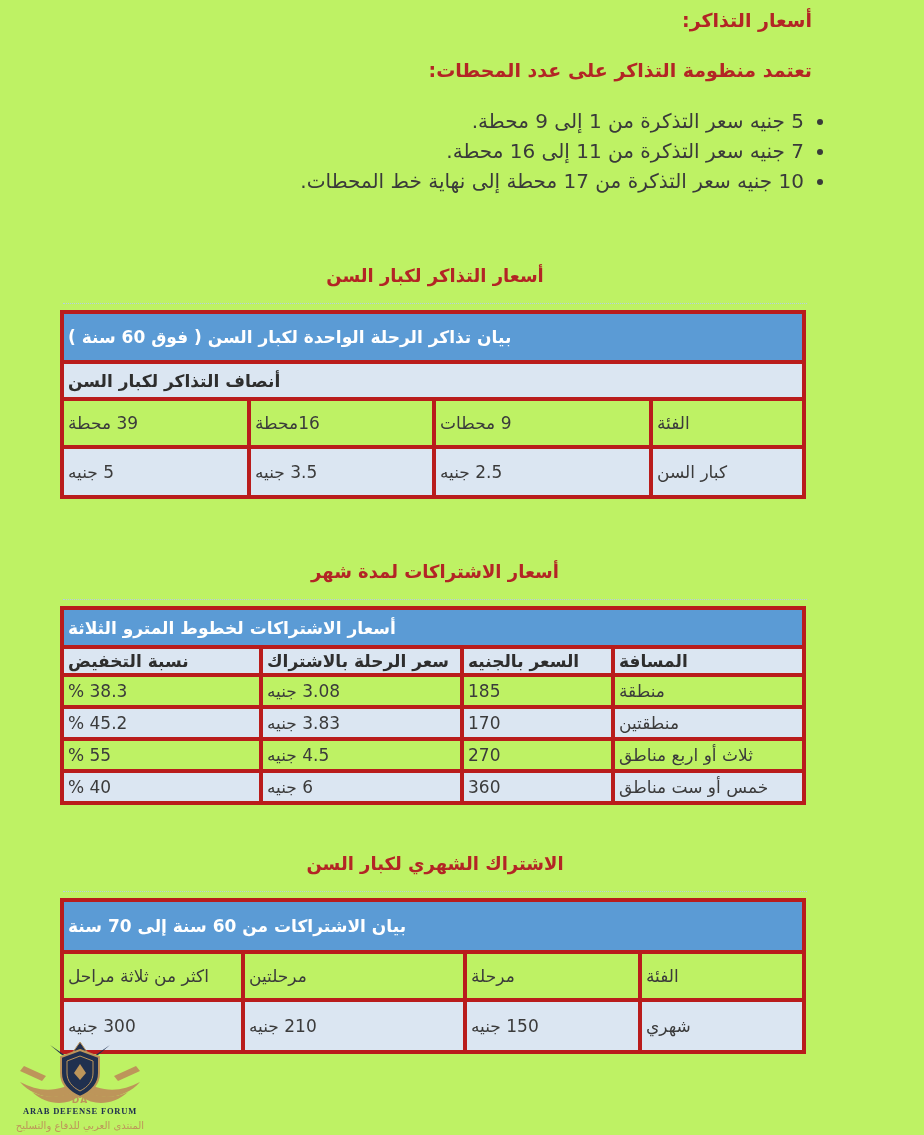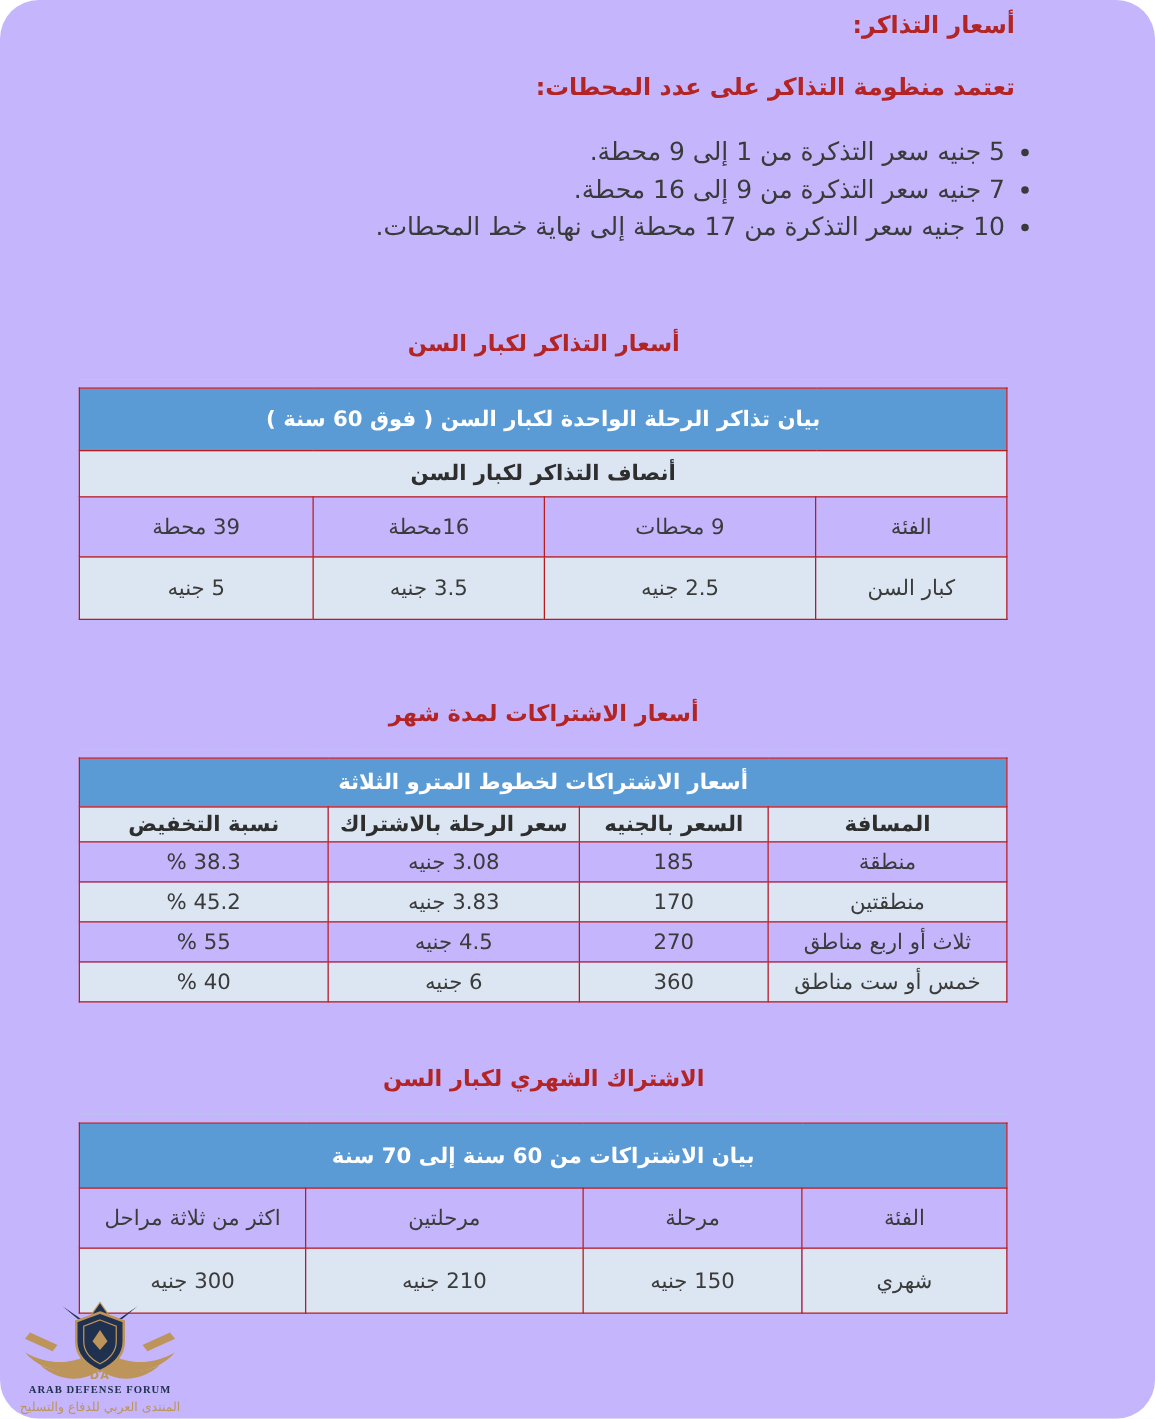--- a/index.html
+++ b/index.html
@@ -1,20 +1,20 @@
 <!DOCTYPE html>
 <html lang="ar" dir="rtl"><head>
 <meta charset="utf-8">
 <style>
   * { margin:0; padding:0; box-sizing:border-box; }
   html,body { background:#ffffff; }
   body { font-family:"DejaVu Sans", sans-serif; }
   .page {
     position:relative; width:924px; height:1135px;
-    background:#c4b5fd; overflow:hidden; direction:rtl;border-radius:31px;
+    background:#bef264; overflow:hidden; direction:rtl;
   }
   
   .h-main {
     position:absolute; right:112px; font-size:19px; font-weight:bold;
     color:#b32525; line-height:26px; white-space:nowrap;
   }
   .h-section {
     position:absolute; left:64px; width:742px; text-align:center;
     font-size:18px; font-weight:bold; color:#b32525; line-height:26px;
   }
@@ -28,21 +28,21 @@
   .table-wrap { position:absolute; left:64px; width:742px; }
   .table-wrap::before {
     content:""; position:absolute; top:-7px; left:-1px; right:-1px;
     border-top:1px dotted #b5cde6;
   }
   table {
     width:742px; table-layout:fixed; border-collapse:collapse;
     direction:rtl; font-size:17px; color:#3b3b3b;
   }
   th, td {
-    border:1px solid #b91c1c; text-align:center; vertical-align:middle;
+    border:4px solid #b91c1c; text-align:left; vertical-align:middle;
     padding:0 4px; font-weight:normal; overflow:hidden;
   }
   tr.row-title th {
     background:#5b9bd5; color:#ffffff; font-weight:bold; font-size:17px;
   }
   tr.row-sub th { background:#dbe6f2; color:#2e2e2e; font-weight:bold; }
   .t1 tr.row-title { height:50px; }
   .t1 tr.row-sub   { height:37px; }
   .t1 tr.row-cols  { height:48px; }
   .t1 tbody tr     { height:50px; background:#dbe6f2; }
@@ -62,21 +62,21 @@
 <body>
 
 <div class="page">
 
   <div class="h-main" style="top:7px">أسعار التذاكر:</div>
 
   <div class="h-main" style="top:57px">تعتمد منظومة التذاكر على عدد المحطات:</div>
 
   <ul class="bullets">
     <li>5 جنيه سعر التذكرة من 1 إلى 9 محطة.</li>
-    <li>7 جنيه سعر التذكرة من 9 إلى 16 محطة.</li>
+    <li>7 جنيه سعر التذكرة من 11 إلى 16 محطة.</li>
     <li>10 جنيه سعر التذكرة من 17 محطة إلى نهاية خط المحطات.</li>
   </ul>
 
   <div class="h-section" style="top:263px">أسعار التذاكر لكبار السن</div>
 
   <div class="table-wrap" style="top:310px">
     <table class="t1">
       <colgroup>
         <col style="width:153px">
           <col style="width:217px">

